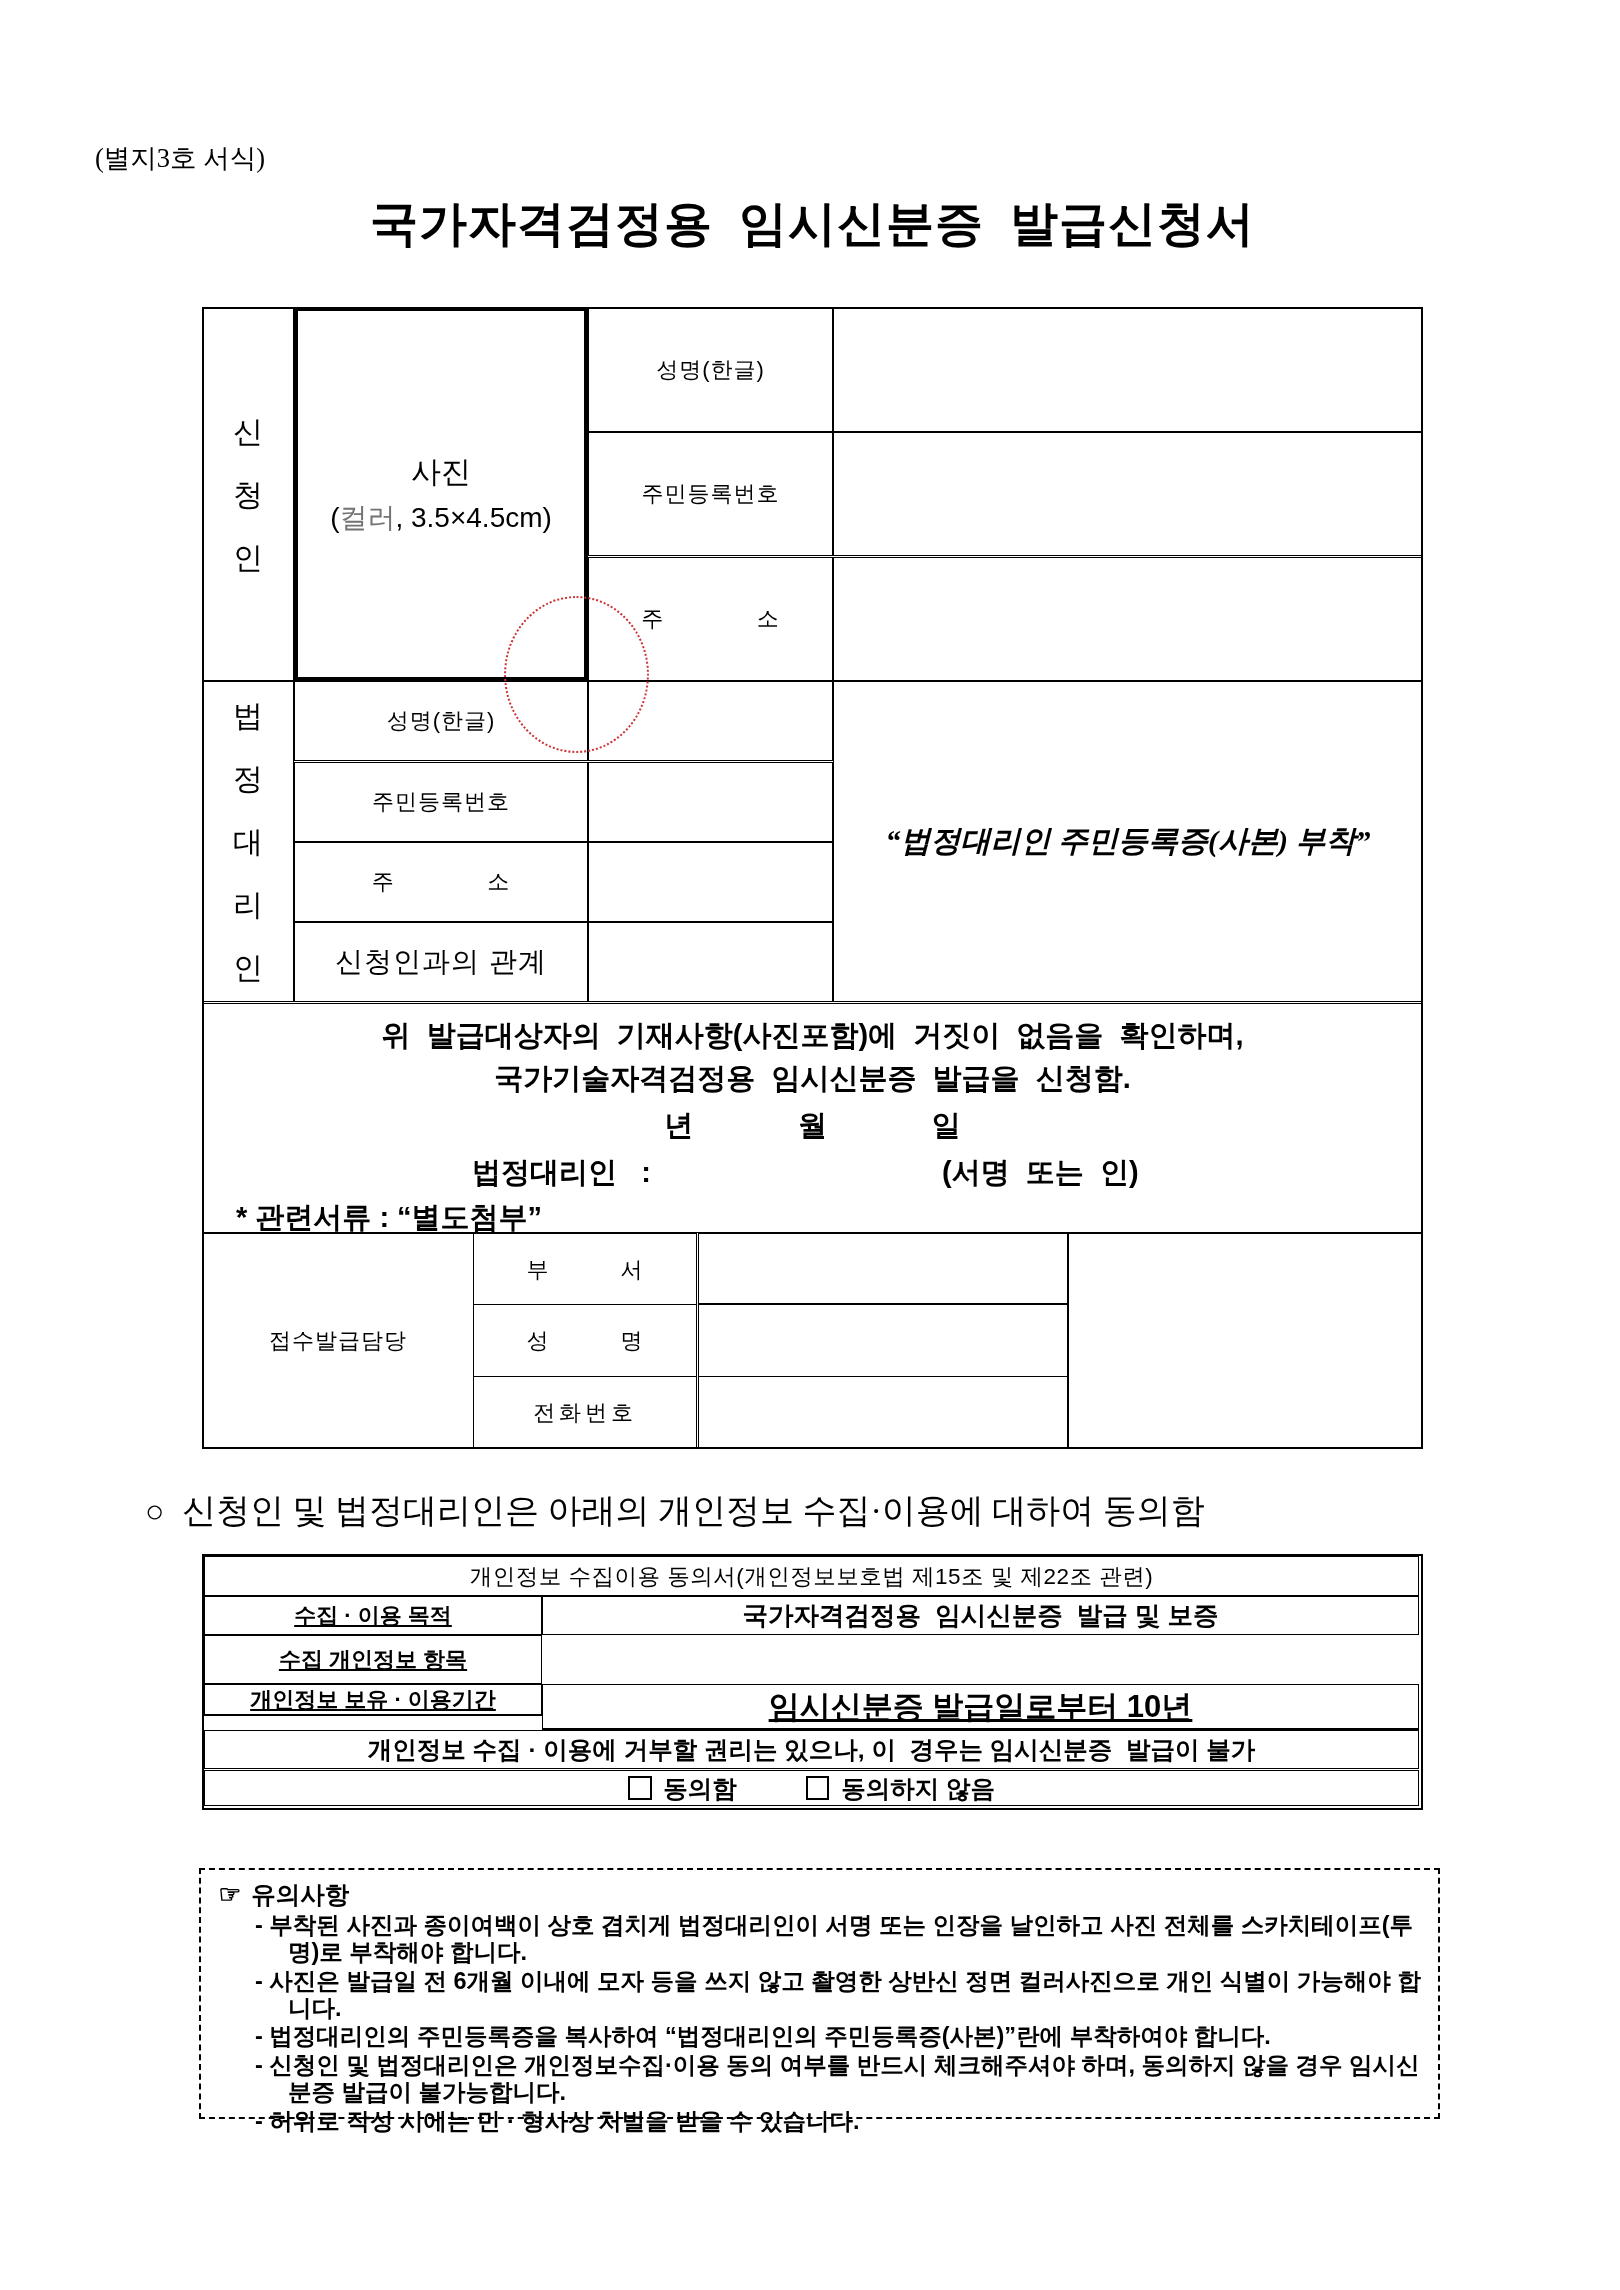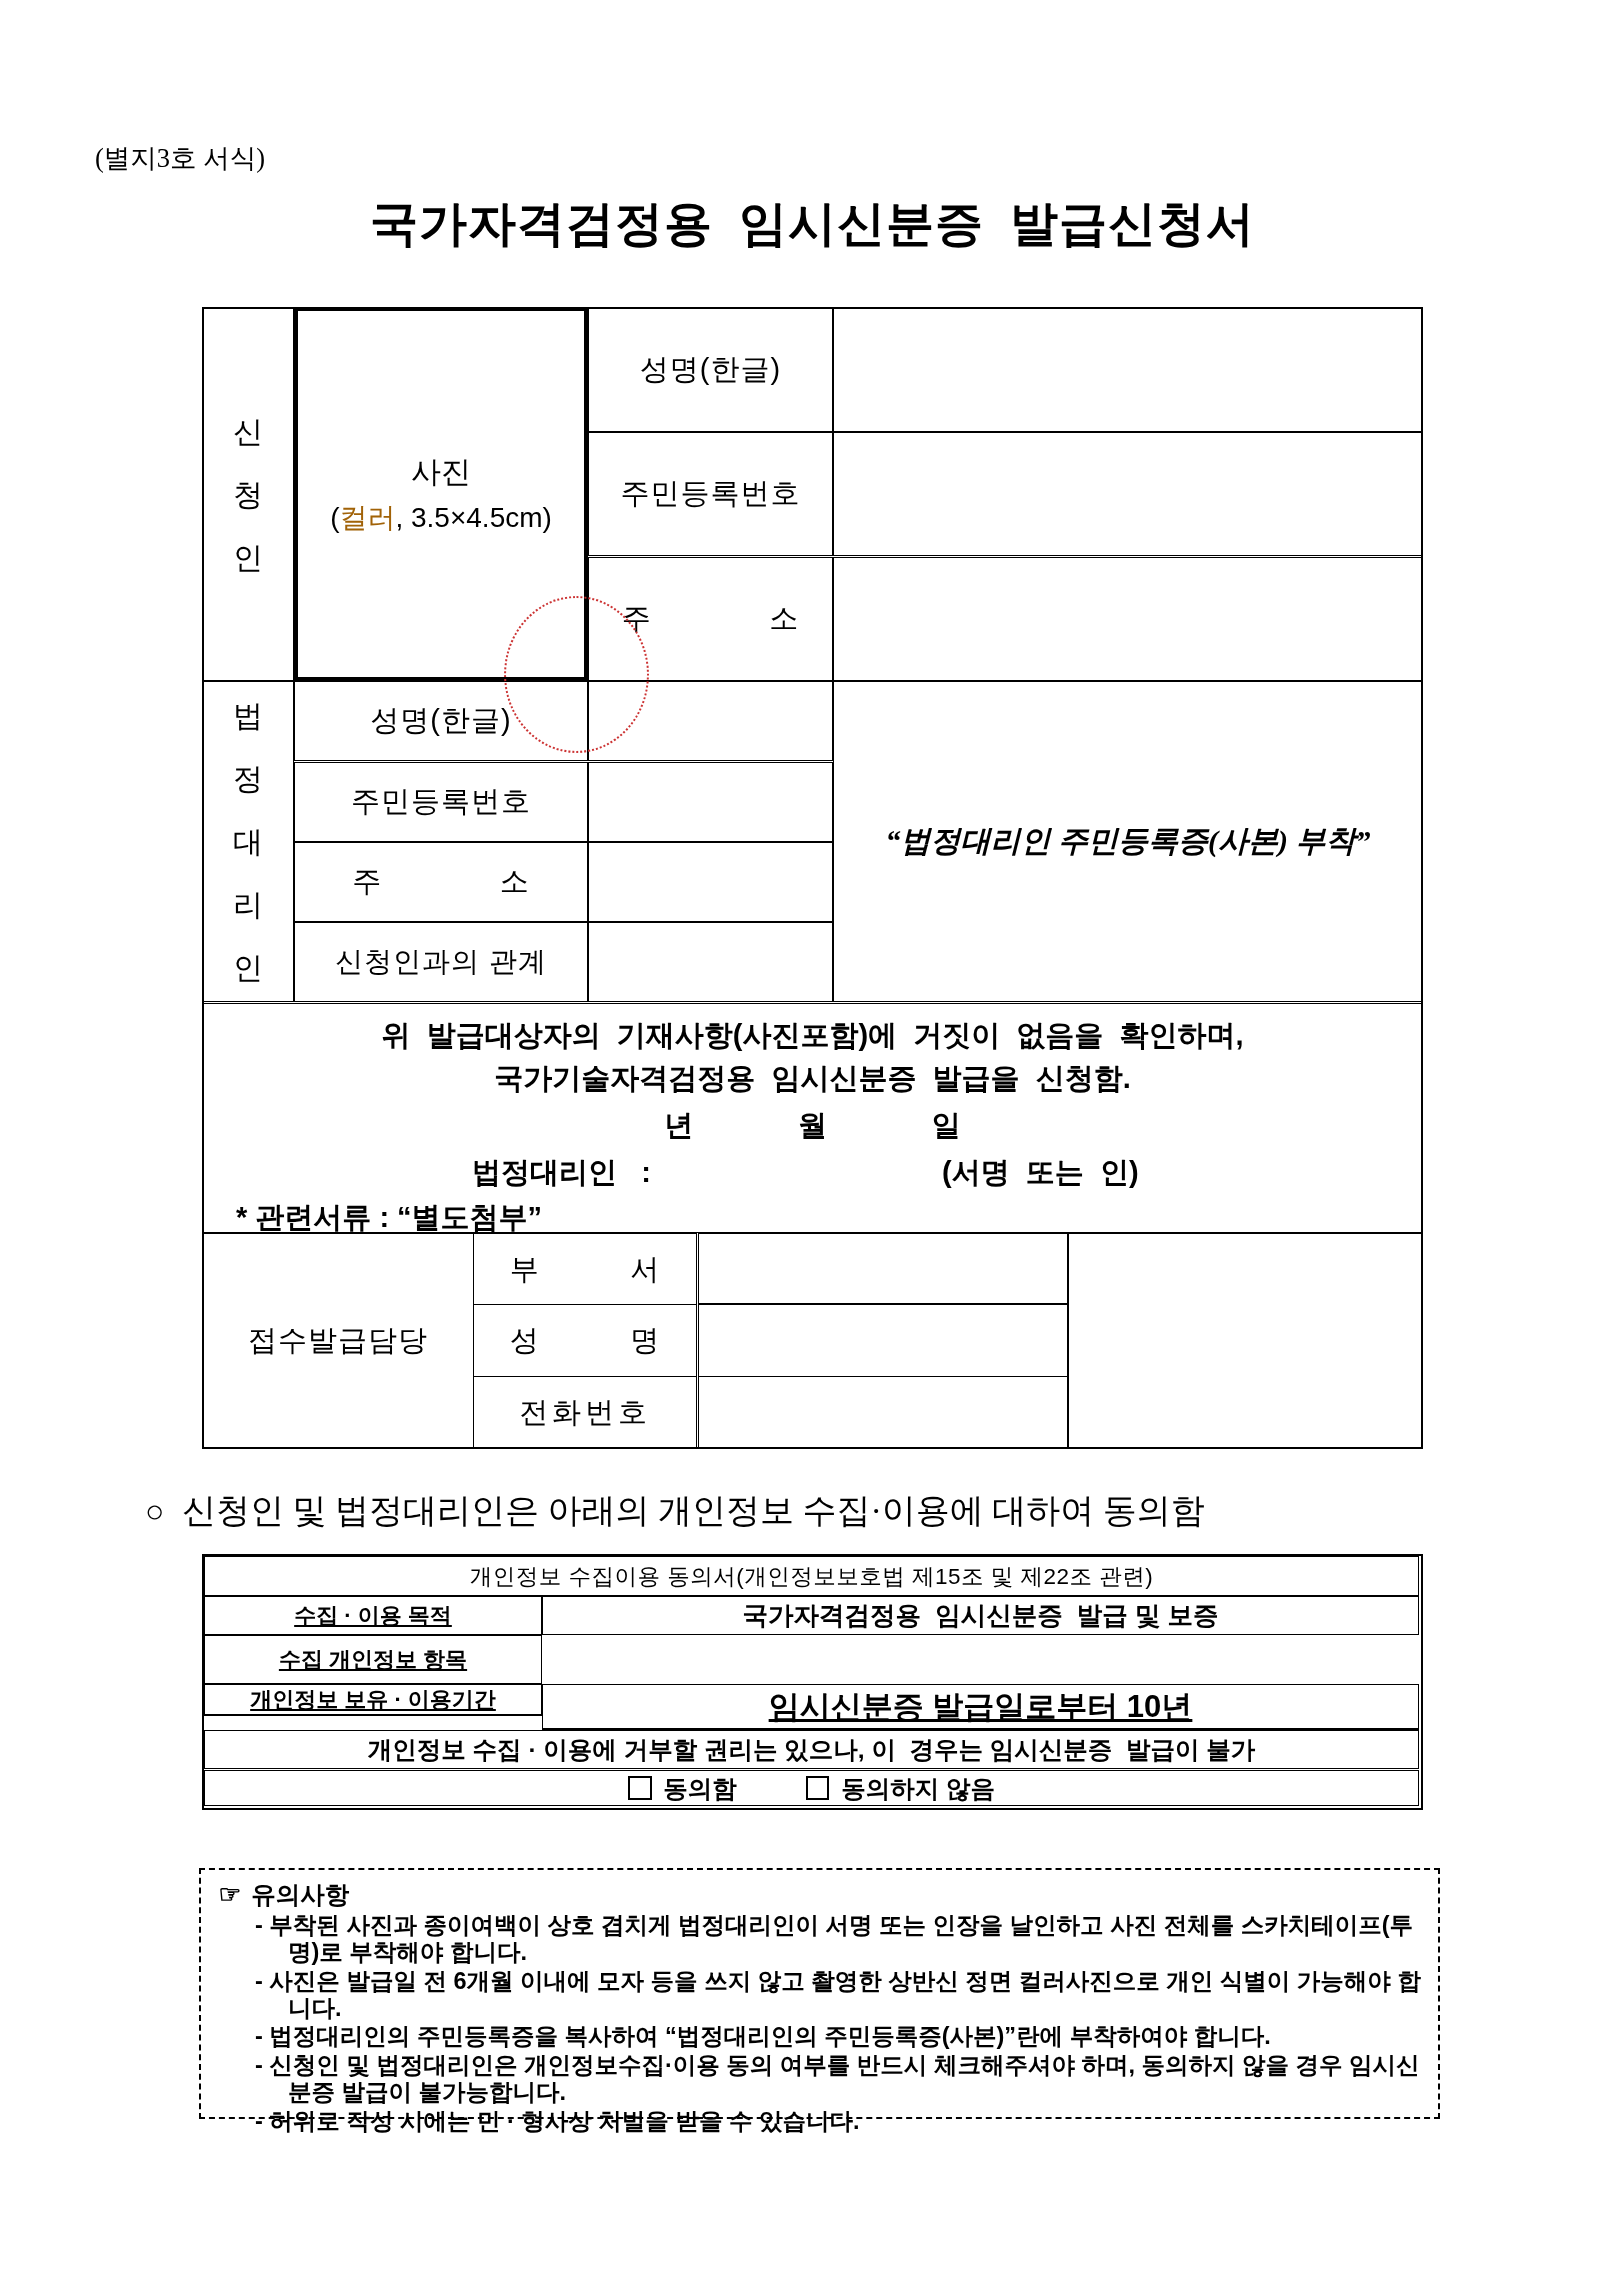--- a/index.html
+++ b/index.html
@@ -6,26 +6,26 @@
   .page{
     position:relative;width:1620px;height:2291px;background:#ffffff;
     font-family:"Liberation Sans", sans-serif;color:#000;overflow:hidden;
   }
   .serif{font-family:"Liberation Serif", serif;}
   .abs{position:absolute;box-sizing:border-box;}
   .cell{
     position:absolute;box-sizing:border-box;border:1px solid #000;
     display:flex;align-items:center;justify-content:center;background:#fff;
   }
-  .lbl{font-size:29px;letter-spacing:1px;white-space:pre;}
+  .lbl{font-size:22px;letter-spacing:1px;white-space:pre;}
   .vert{white-space:pre;line-height:63px;text-align:center;font-size:30px;}
   .photo-cell{border:4.9px solid #000;flex-direction:column;gap:6px;}
   .photo-line1{font-size:30px;}
   .photo-line2{font-size:28px;white-space:pre;}
-  .blue{color:#a16207;}
+  .blue{color:#737373;}
   .attach-note{
     font-family:"Liberation Serif", serif;font-style:italic;font-weight:bold;
     font-size:30px;white-space:pre;
   }
   .decl-line{position:absolute;left:0;width:100%;text-align:center;
     font-size:29px;font-weight:bold;white-space:pre;}
   .decl-abs{position:absolute;font-size:29px;font-weight:bold;white-space:pre;}
   .stamp{
     position:absolute;box-sizing:border-box;border:2px dotted #cc3333;
     border-radius:50%;background:transparent;

